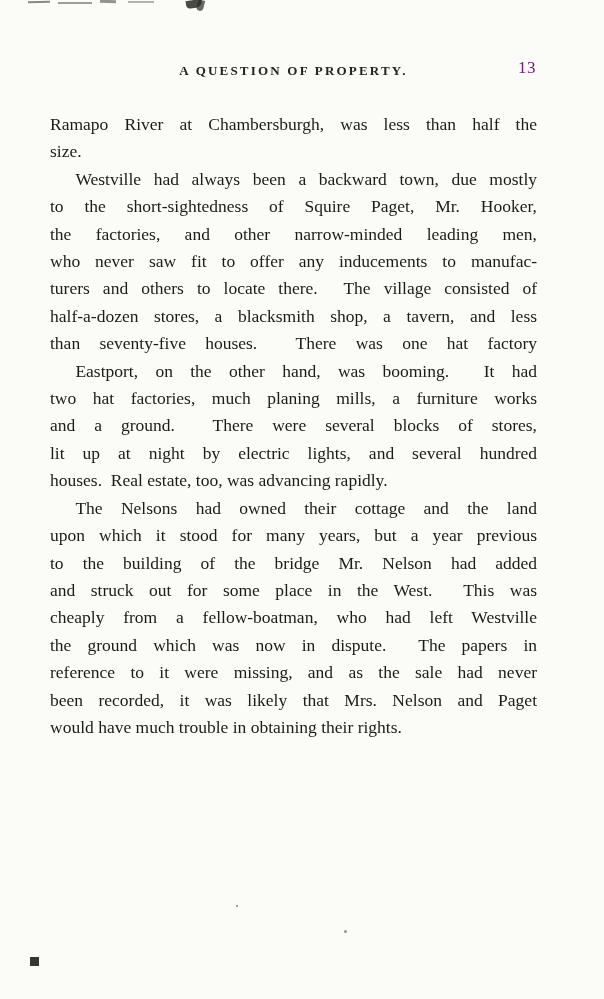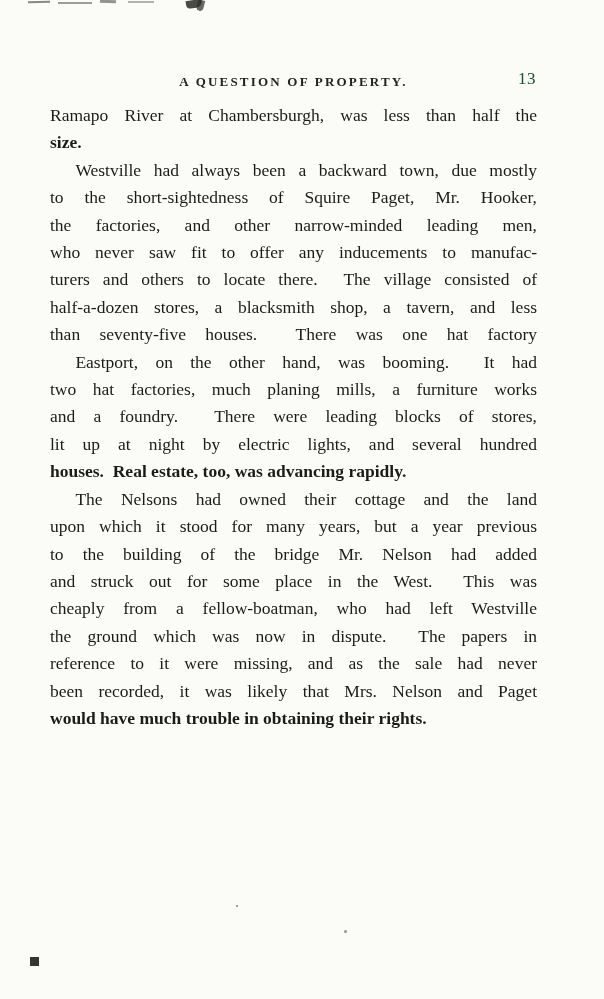--- a/index.html
+++ b/index.html
@@ -13,60 +13,59 @@
     height: 999px;
     margin: 0 auto;
     background: #fbfbf7;
     color: #1c1b18;
     font-family: "Liberation Serif", "DejaVu Serif", serif;
     overflow: hidden;
   }
   .text-block {
     position: absolute;
     left: 50px;
-    top: 72px;
+    top: 61px;
     width: 487px;
   }
   .running-header {
     position: relative;
     text-align: center;
     height: 22px;
   }
   .header-title {
     font-size: 13px;
     font-weight: 700;
     letter-spacing: 2.2px;
     color: #24231f;
   }
   .page-number {
     position: absolute;
     right: 1px;
     top: -3px;
     font-size: 17px;
     letter-spacing: 0.5px;
-    color: #14532d;
+    color: #701a75;
   }
   .paragraphs {
-    margin-top: 8px;
+    margin-top: 28px;
     font-size: 17.5px;
     line-height: 27.4px;
   }
   .para {
     margin: 0;
     padding: 0;
   }
   .line {
     display: block;
     white-space: pre-wrap;
     text-align: justify;
     text-align-last: justify;
   }
   .line.last {
     text-align-last: left;
-    font-weight: bold;
   }
   .para.indent .line:first-child {
     text-indent: 1.45em;
   }
   
   .artifact {
     position: absolute;
     background: #2a2a26;
   }
   .artifact.dash1 { left: 28px;  top: 1px;  width: 22px; height: 2px; opacity: .55; transform: rotate(-1deg); }
@@ -111,21 +110,21 @@
           <span class="line">to the short-sightedness of Squire Paget, Mr. Hooker,</span>
           <span class="line">the factories, and other narrow-minded leading men,</span>
           <span class="line">who never saw fit to offer any inducements to manufac-</span>
           <span class="line">turers and others to locate there.  The village consisted of</span>
           <span class="line">half-a-dozen stores, a blacksmith shop, a tavern, and less</span>
           <span class="line">than seventy-five houses.  There was one hat factory</span>
         </p>
         <p class="para indent">
           <span class="line">Eastport, on the other hand, was booming.  It had</span>
           <span class="line">two hat factories, much planing mills, a furniture works</span>
-          <span class="line">and a foundry.  There were leading blocks of stores,</span>
+          <span class="line">and a ground.  There were several blocks of stores,</span>
           <span class="line">lit up at night by electric lights, and several hundred</span>
           <span class="line last">houses.  Real estate, too, was advancing rapidly.</span>
         </p>
         <p class="para indent">
           <span class="line">The Nelsons had owned their cottage and the land</span>
           <span class="line">upon which it stood for many years, but a year previous</span>
           <span class="line">to the building of the bridge Mr. Nelson had added</span>
           <span class="line">and struck out for some place in the West.  This was</span>
           <span class="line">cheaply from a fellow-boatman, who had left Westville</span>
           <span class="line">the ground which was now in dispute.  The papers in</span>

